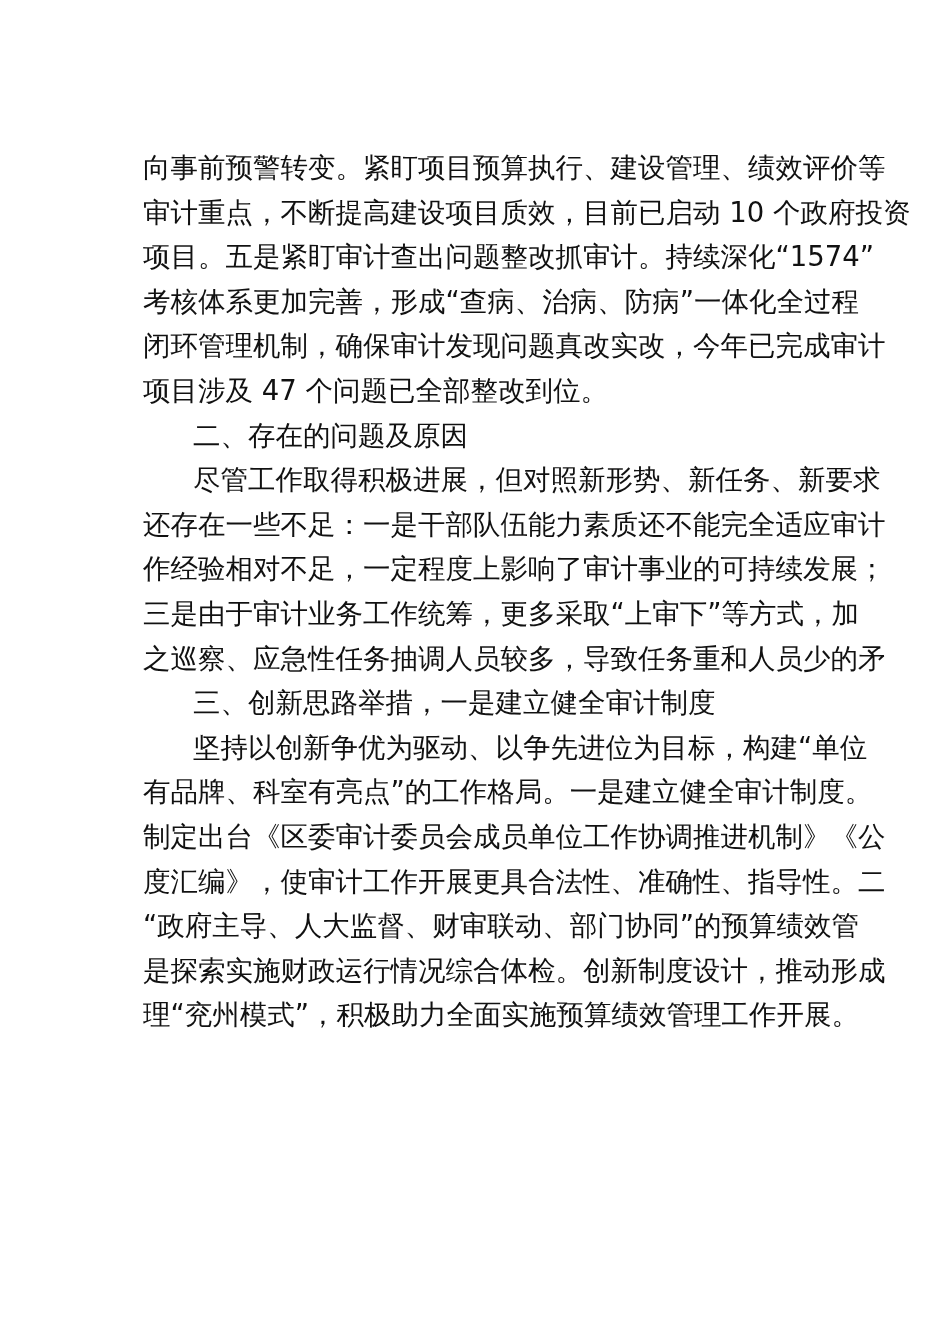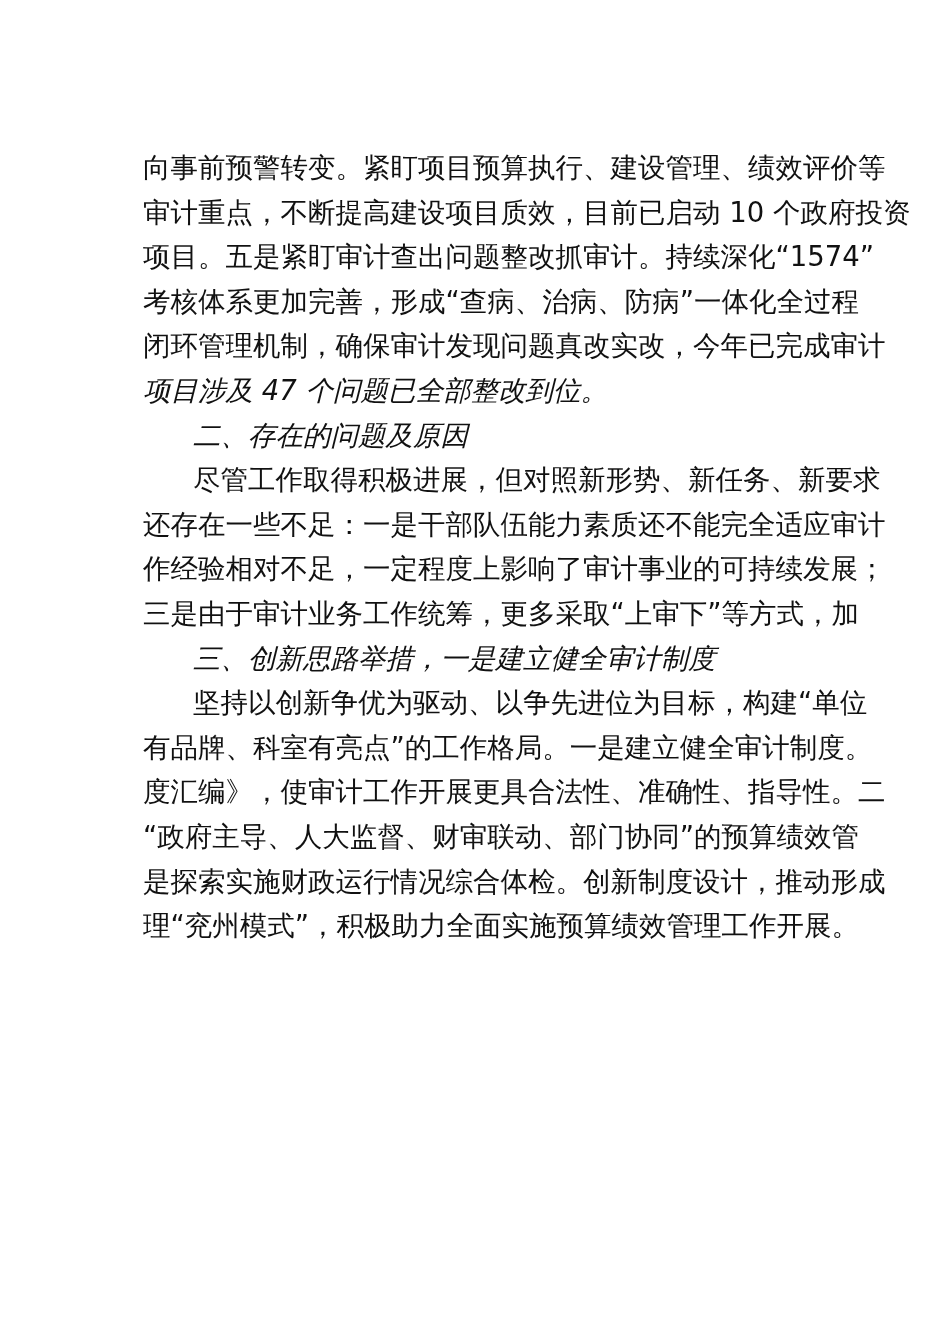--- a/index.html
+++ b/index.html
@@ -26,21 +26,20 @@
       height: 44.6px;
       line-height: 44.6px;
       font-size: 27.5px;
       white-space: nowrap;
       text-align: justify;
       text-align-last: justify;
       letter-spacing: 0px;
     }
     .line.last {
       text-align-last: left;
-      font-style: italic;
     }
     .line.indent {
       padding-left: 50px;
     }
     .heading .line {
       text-align-last: left;
     }
   </style>
 </head>
 <body>
@@ -58,28 +57,30 @@
 
   <div class="heading">
     <span class="line indent last">二、存在的问题及原因</span>
   </div>
 
   <div class="paragraph">
     <span class="line indent">尽管工作取得积极进展，但对照新形势、新任务、新要求</span>
     <span class="line">还存在一些不足：一是干部队伍能力素质还不能完全适应审计</span>
     <span class="line">作经验相对不足，一定程度上影响了审计事业的可持续发展；</span>
     <span class="line">三是由于审计业务工作统筹，更多采取“上审下”等方式，加</span>
+    <span class="line">之巡察、应急性任务抽调人员较多，导致任务重和人员少的矛</span>
   </div>
 
   <div class="heading">
     <span class="line indent last">三、创新思路举措，一是建立健全审计制度</span>
   </div>
 
   <div class="paragraph">
     <span class="line indent">坚持以创新争优为驱动、以争先进位为目标，构建“单位</span>
     <span class="line">有品牌、科室有亮点”的工作格局。一是建立健全审计制度。</span>
+    <span class="line">制定出台《区委审计委员会成员单位工作协调推进机制》《公</span>
     <span class="line">度汇编》，使审计工作开展更具合法性、准确性、指导性。二</span>
     <span class="line">“政府主导、人大监督、财审联动、部门协同”的预算绩效管</span>
     <span class="line">是探索实施财政运行情况综合体检。创新制度设计，推动形成</span>
     <span class="line">理“兖州模式”，积极助力全面实施预算绩效管理工作开展。</span>
   </div>
 
 </div>
 
 </body></html>

